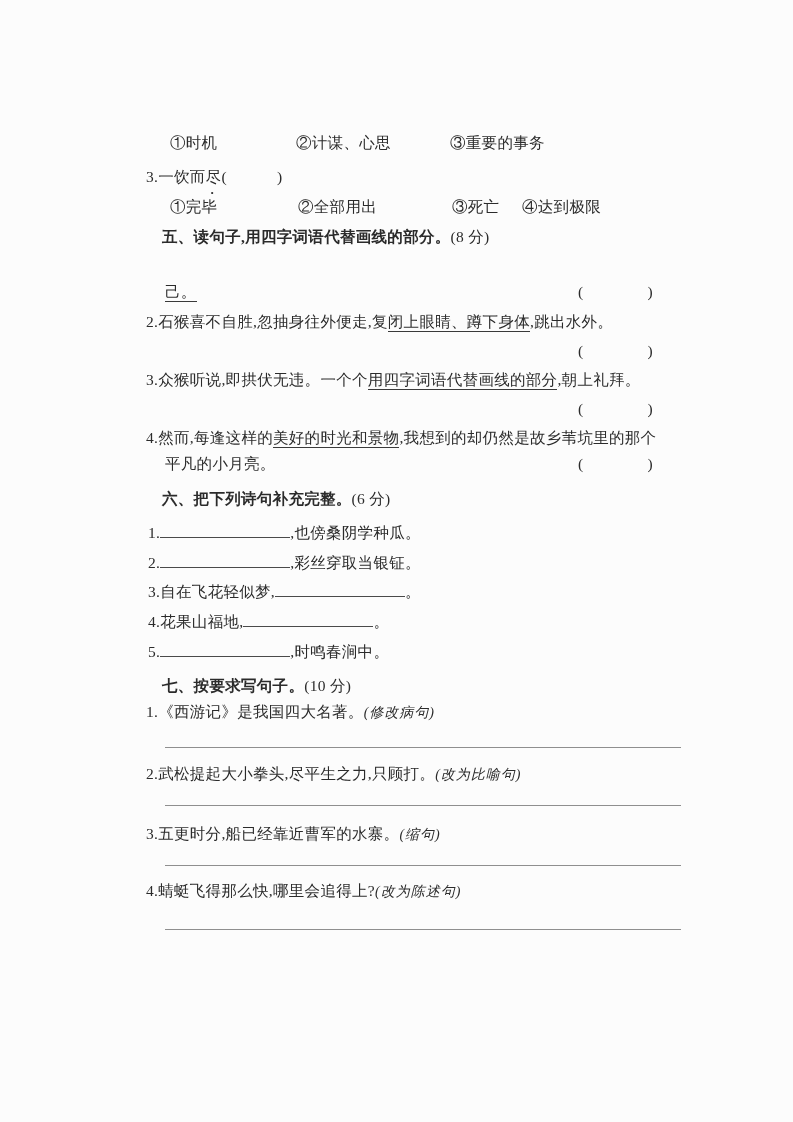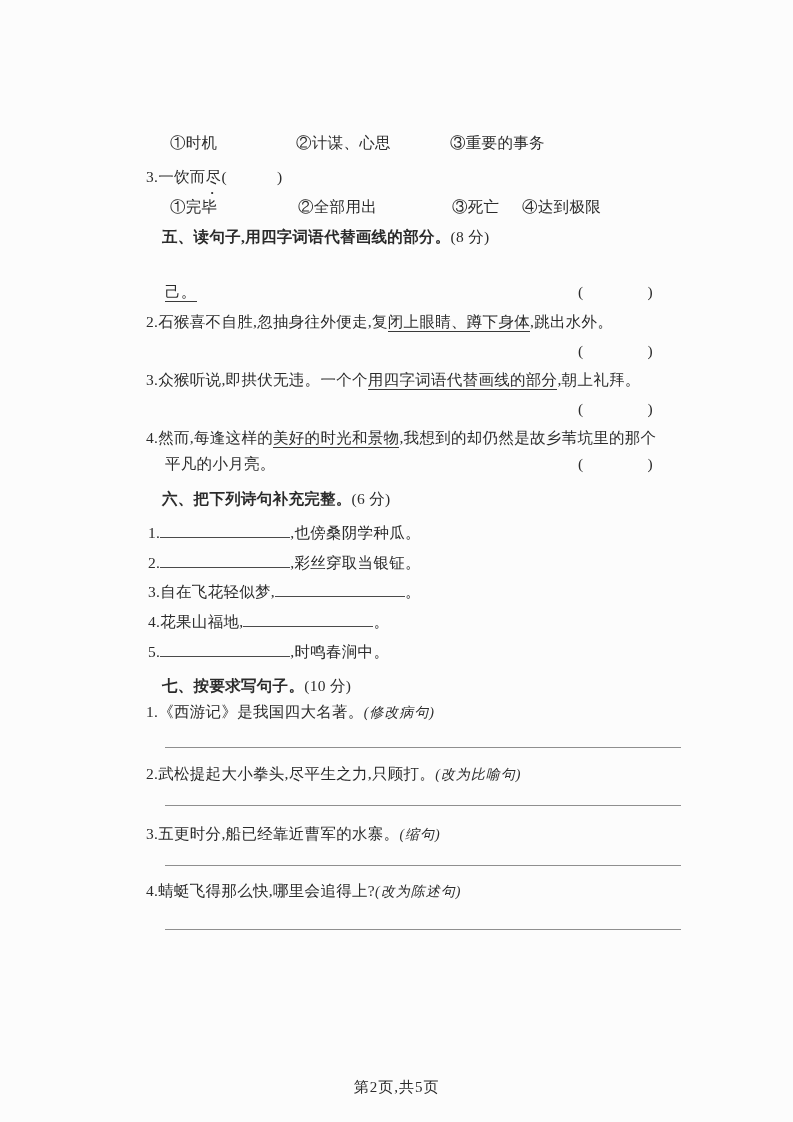--- a/index.html
+++ b/index.html
@@ -74,15 +74,14 @@
 
   <span class="t" style="left:146px;top:764px"><span>2.武松提起大小拳头,尽平生之力,只顾打。</span><span class="hint">(改为比喻句)</span></span>
   <div class="ansline" style="left:165px;top:805px;width:516px"></div>
 
   <span class="t" style="left:146px;top:824px"><span>3.五更时分,船已经靠近曹军的水寨。</span><span class="hint">(缩句)</span></span>
   <div class="ansline" style="left:165px;top:865px;width:516px"></div>
 
   <span class="t" style="left:146px;top:881px"><span>4.蜻蜓飞得那么快,哪里会追得上?</span><span class="hint">(改为陈述句)</span></span>
   <div class="ansline" style="left:165px;top:929px;width:516px"></div>
 
-  <div class="t footer" style="top:1077px">第2页,共5页</div>
 
 </div>
 
 </body></html>

